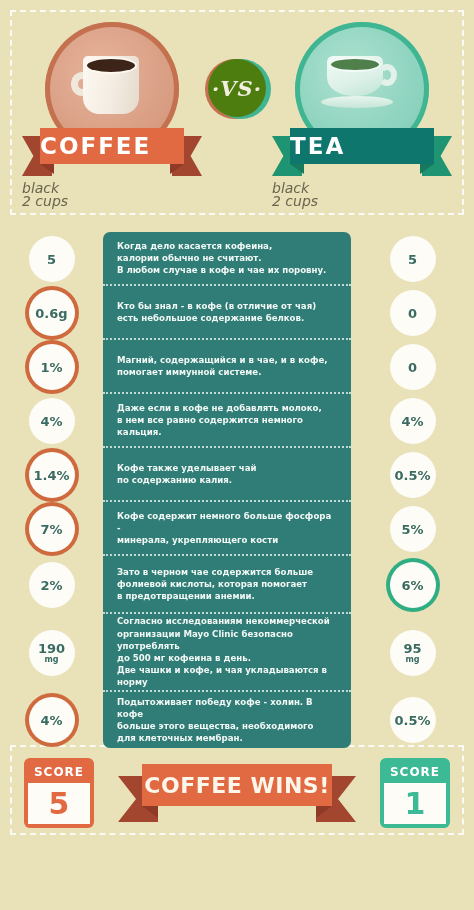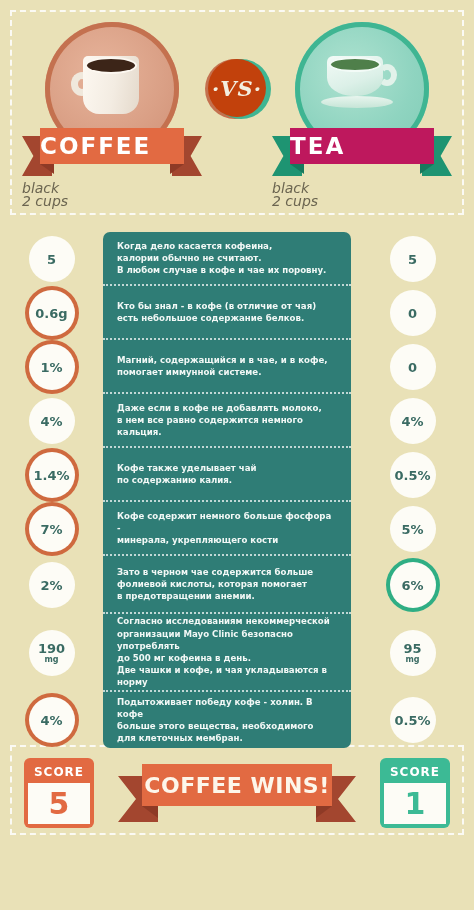--- a/index.html
+++ b/index.html
@@ -110,21 +110,21 @@
   #coffee-ribbon .ribbon-tail { background: #a3462f; }
   #tea-ribbon    .ribbon-tail { background: #1e9472; }
   .ribbon-tail.l { clip-path: polygon(0 0, 100% 0, 100% 100%, 0 100%, 38% 50%); }
   .ribbon-tail.r { clip-path: polygon(0 0, 100% 0, 62% 50%, 100% 100%, 0 100%); }
   .ribbon-main {
     position: absolute; left: 18px; top: 0;
     width: 144px; height: 36px;
     display: flex; align-items: center; justify-content: flex-start;
   }
   #coffee-ribbon .ribbon-main { background: #e26a42; }
-  #tea-ribbon    .ribbon-main { background: #be185d; }
+  #tea-ribbon    .ribbon-main { background: #0f766e; }
   .ribbon-fold {
     position: absolute; top: 36px; width: 14px; height: 10px;
   }
   #coffee-ribbon .ribbon-fold { background: #8e3a26; }
   #tea-ribbon    .ribbon-fold { background: #17795d; }
   .ribbon-fold.l { left: 18px;  clip-path: polygon(0 0, 100% 0, 100% 100%); }
   .ribbon-fold.r { right: 18px; clip-path: polygon(0 0, 100% 0, 0 100%); }
   .ribbon-label {
     color: #fff;
     font-weight: 900;
@@ -148,21 +148,21 @@
     position: absolute; left: 205px; top: 57px;
     width: 64px; height: 64px;
   }
   .vs-shadow { position: absolute; width: 60px; height: 60px; border-radius: 50%; top: 2px; }
   .vs-shadow.l { left: 0;  background: #c4714f; }
   .vs-shadow.r { left: 6px; background: #3fb592; }
   .vs-core {
     position: absolute; left: 3px; top: 2px;
     width: 58px; height: 58px;
     border-radius: 50%;
-    background: #c2410c;
+    background: #4d7c0f;
     display: flex; align-items: center; justify-content: center;
     color: #f3efe0;
     font-family: "DejaVu Serif", "Liberation Serif", serif;
     font-size: 21px; font-style: italic; font-weight: 700;
     letter-spacing: 1px;
   }
 
   
   #compare { position: absolute; left: 0; top: 232px; width: 474px; }
   #panel {

